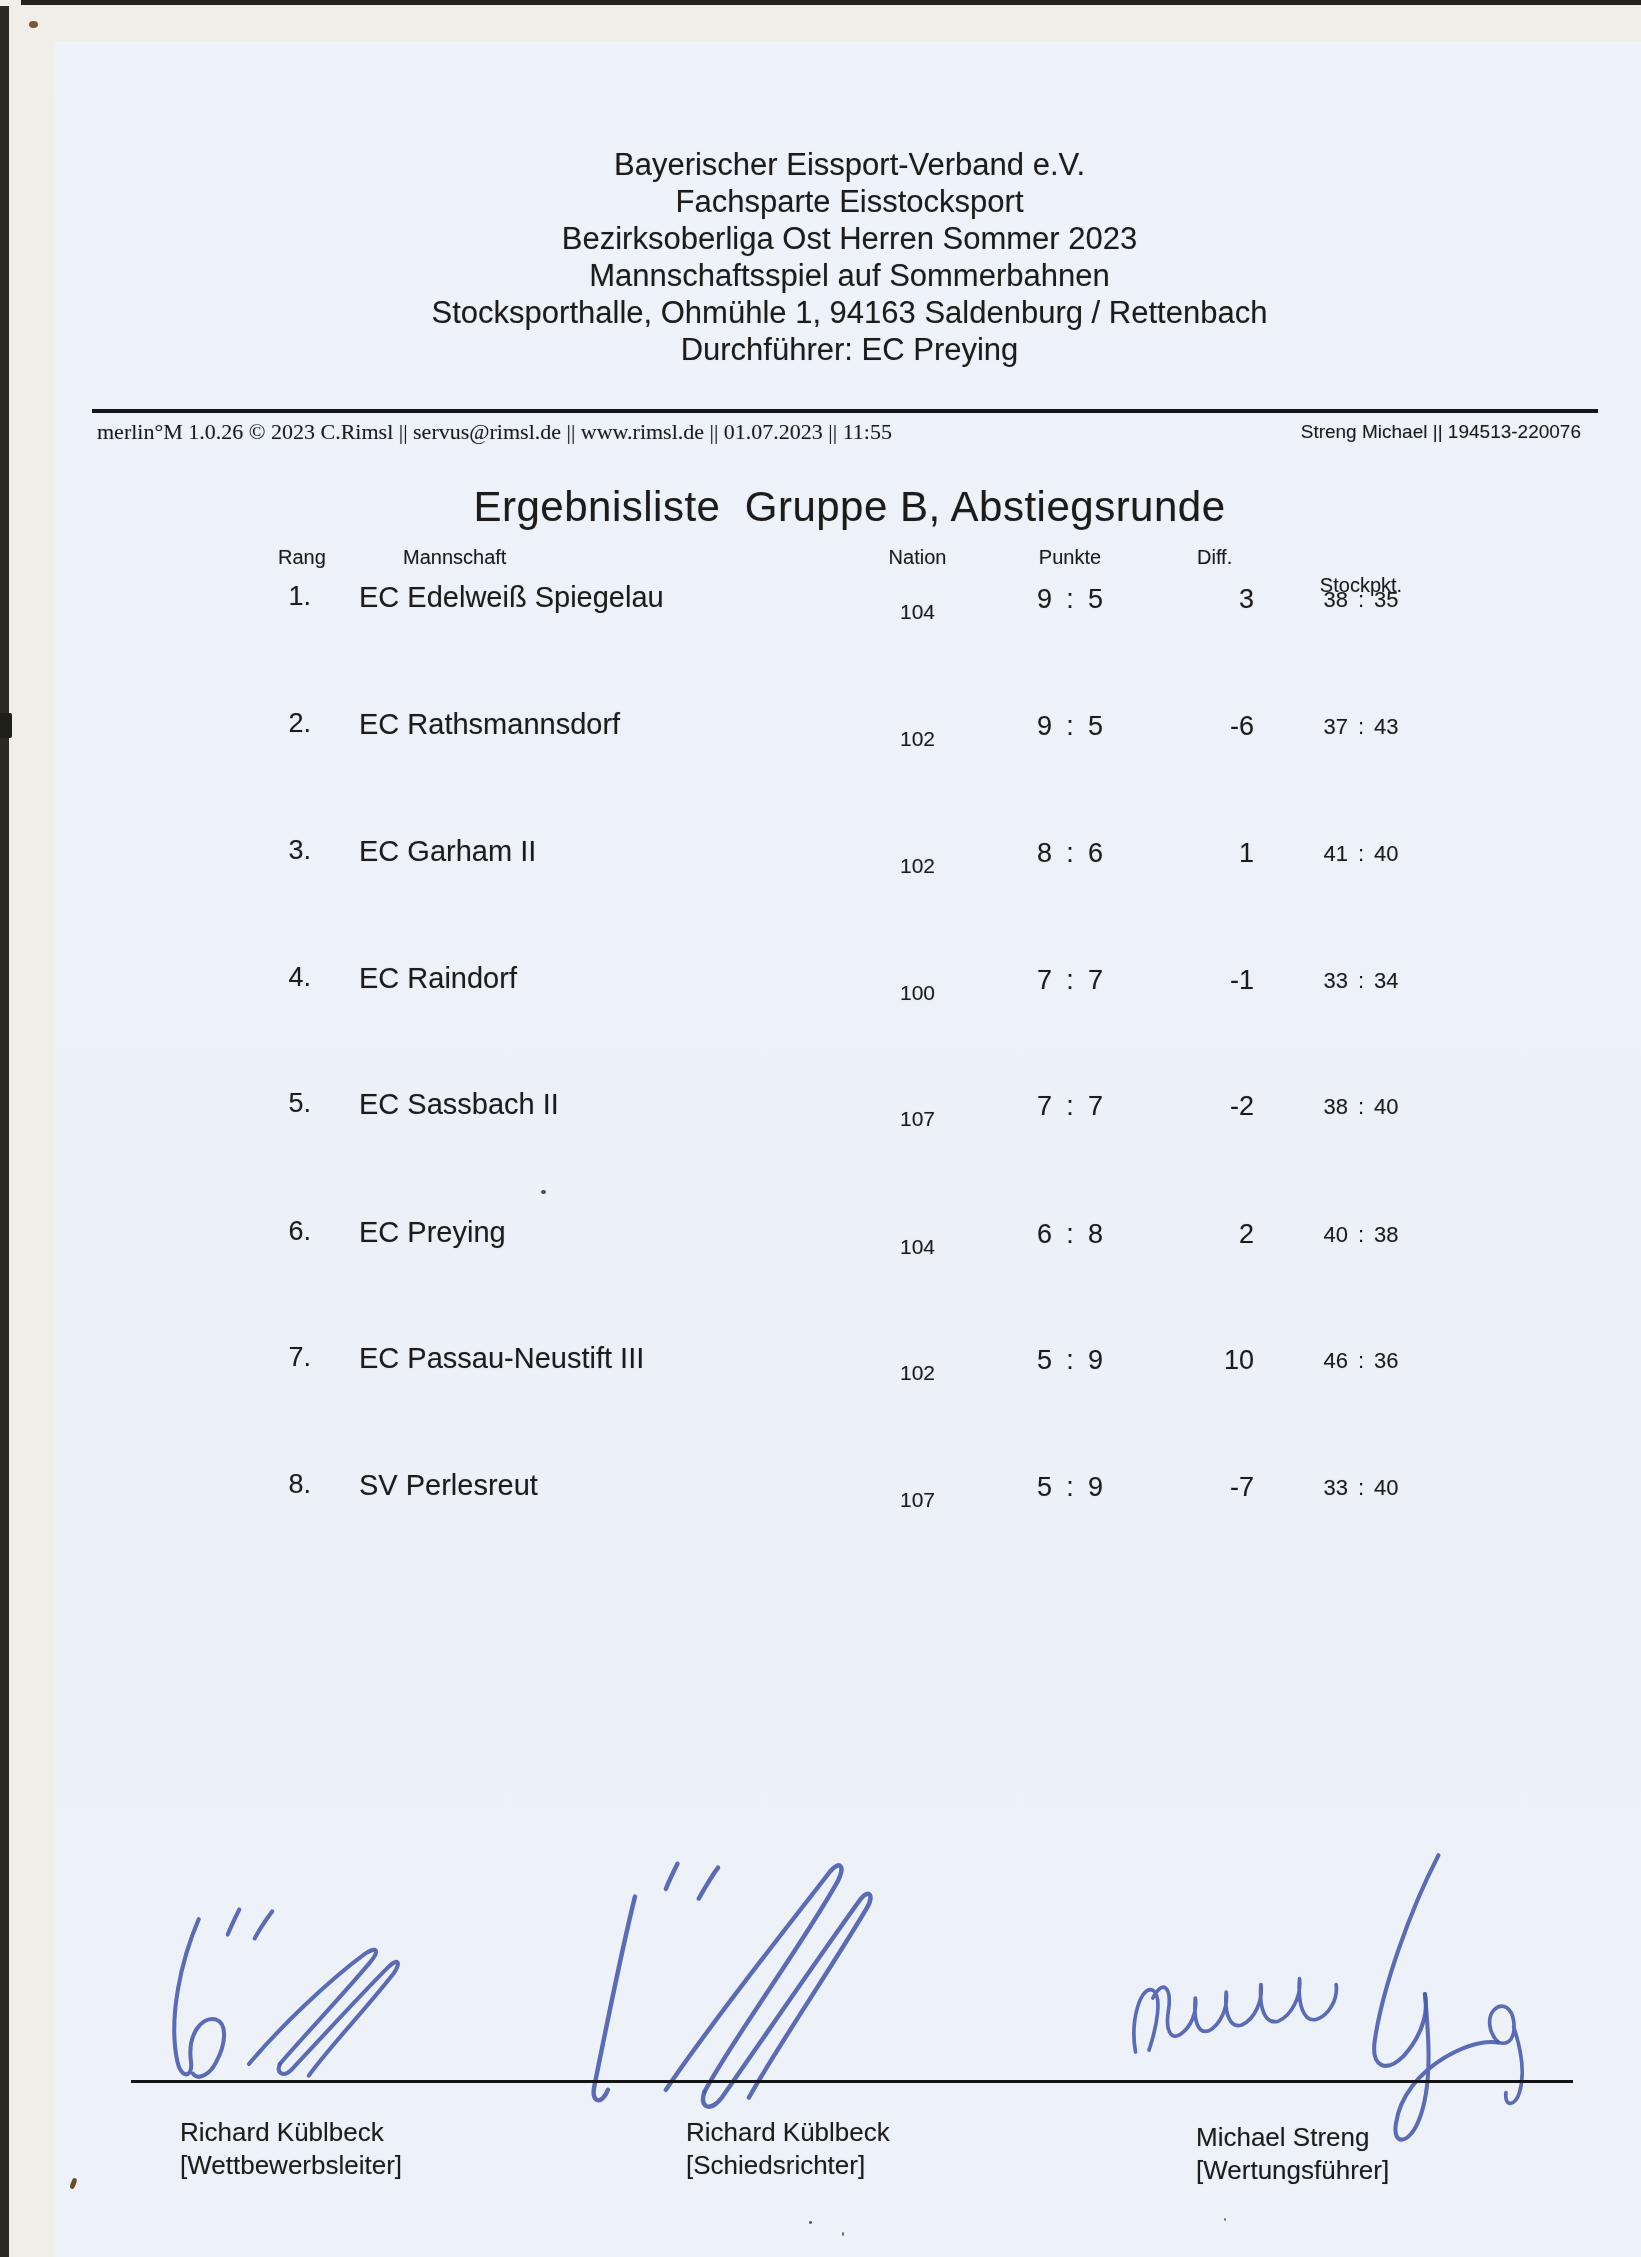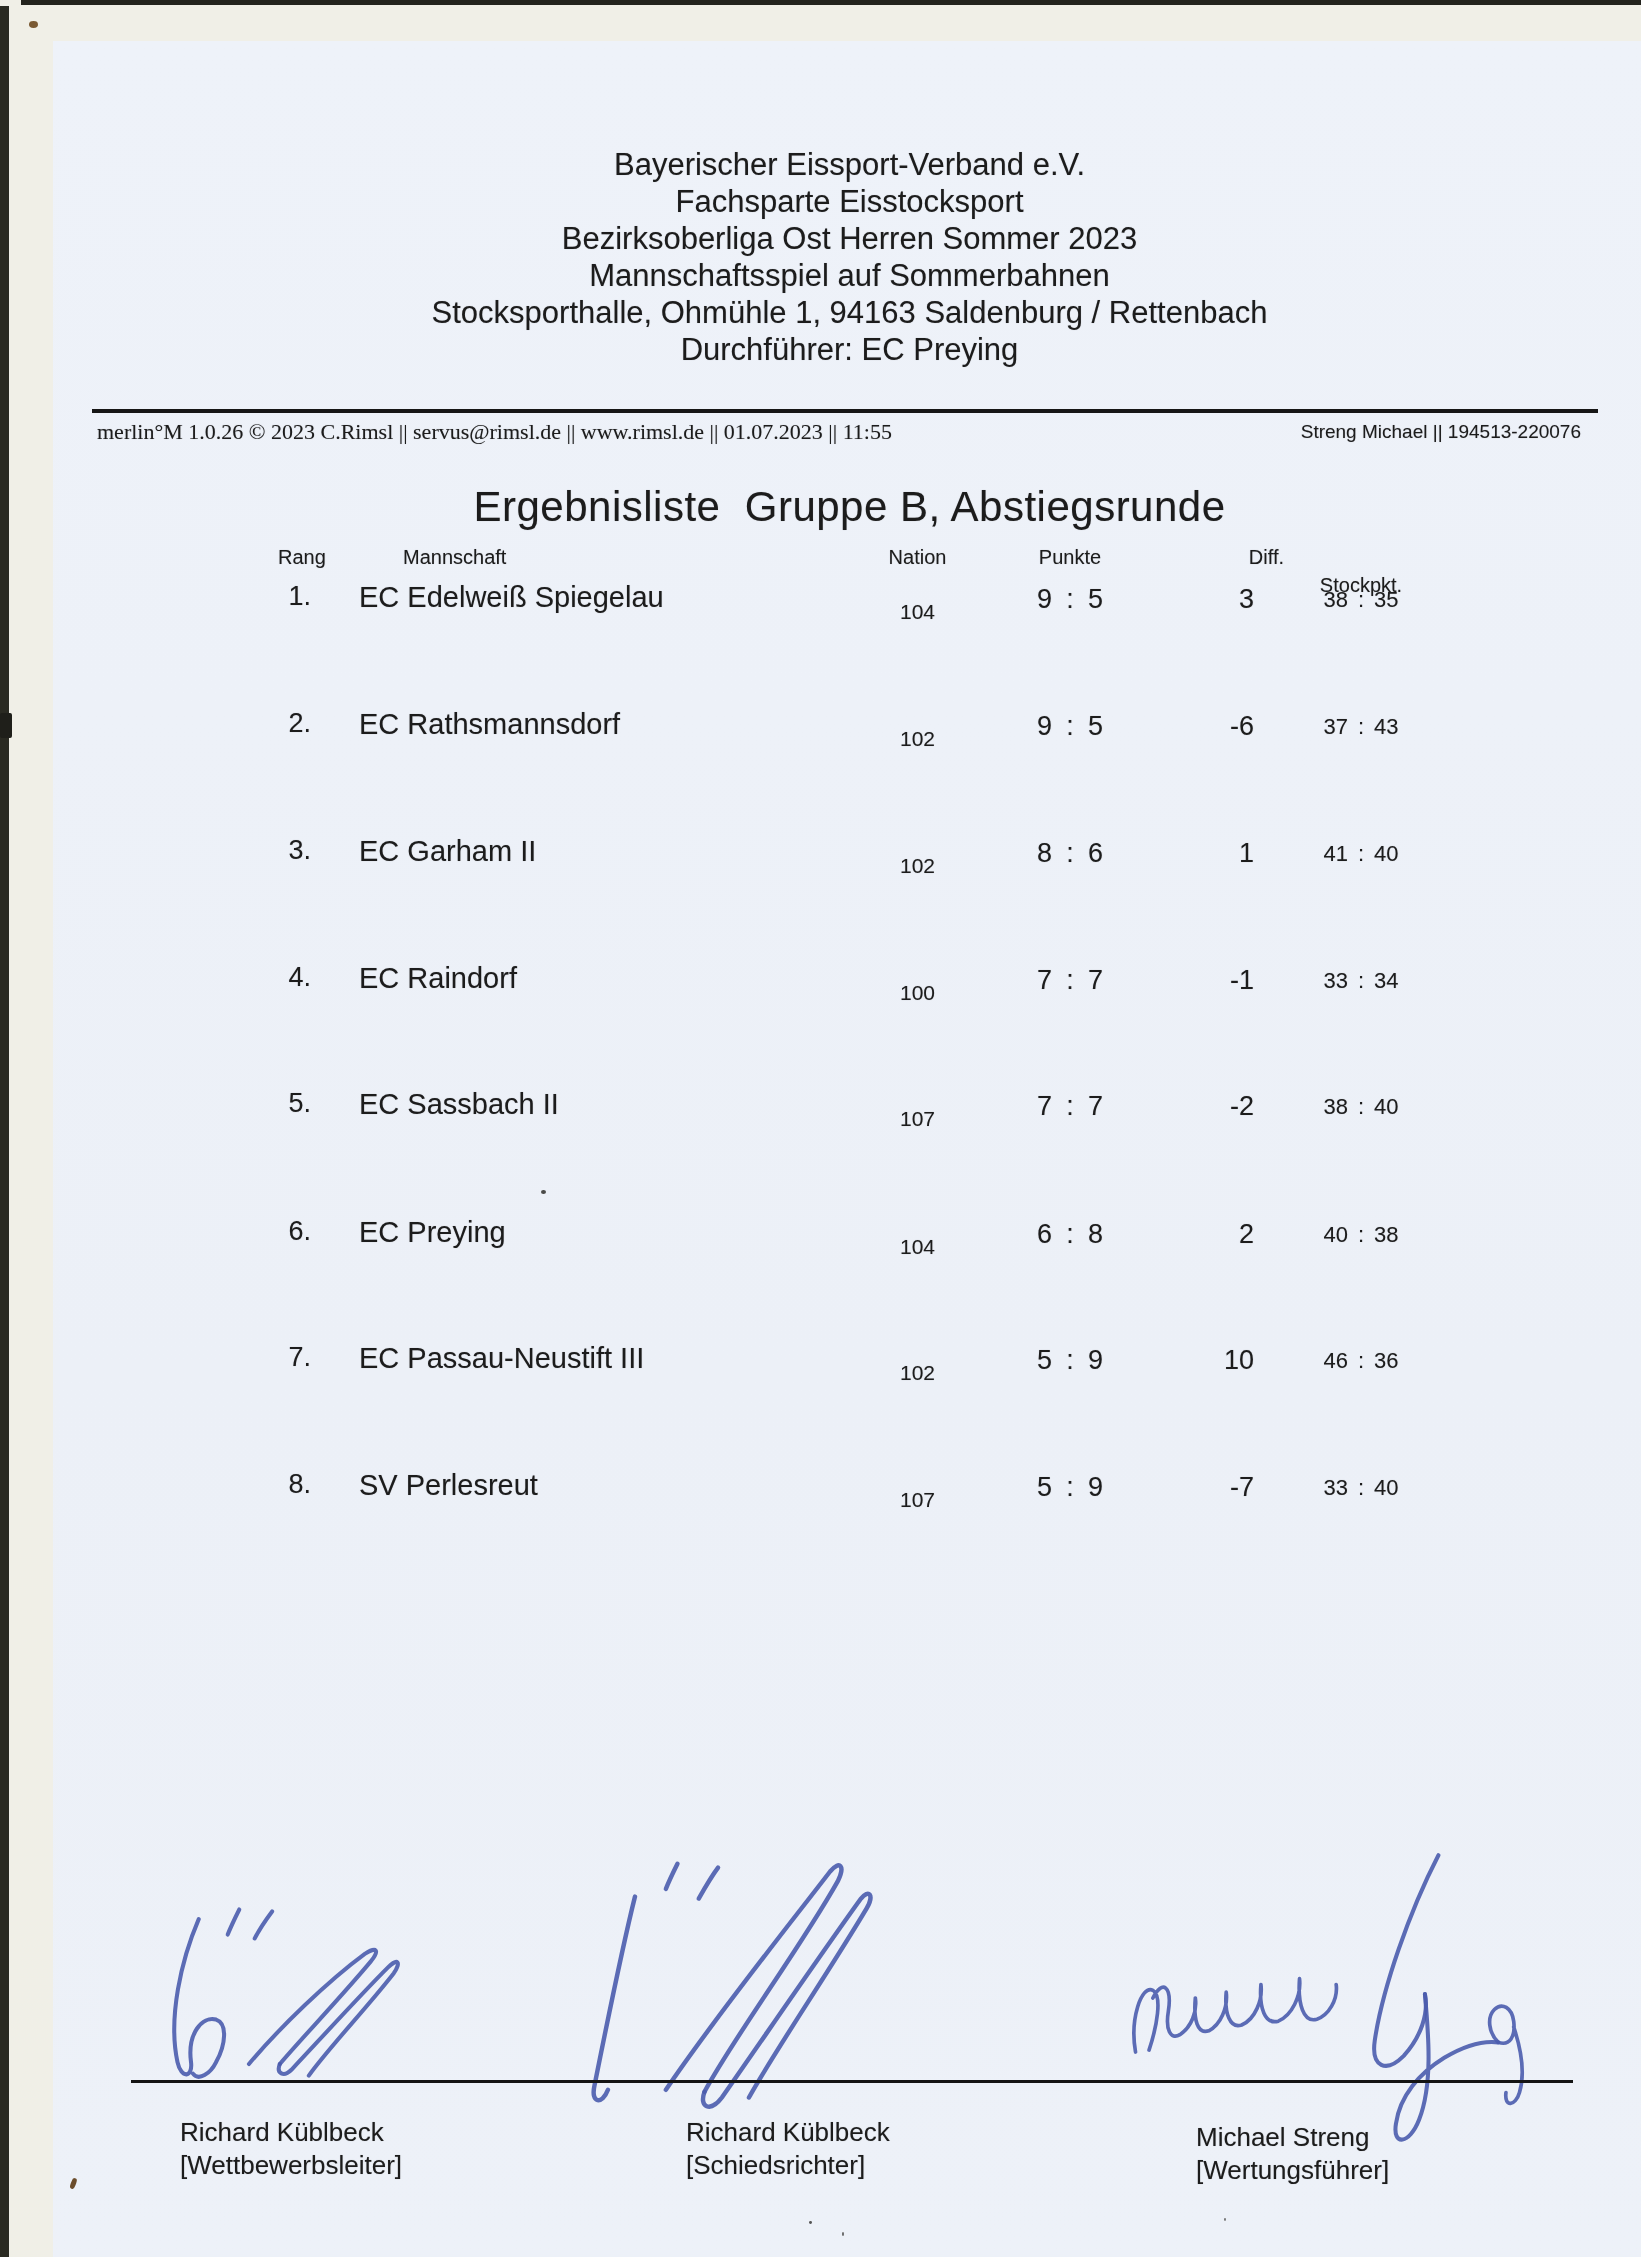--- a/index.html
+++ b/index.html
@@ -29,21 +29,21 @@
 
   .title { left:58px; top:463px; width:1583px; text-align:center;
            font-size:42px; letter-spacing:0.5px; white-space:pre;margin-top:20px; }
 
   
   .col-head { top:546px; font-size:20px; }
   .ch-rang { left:278px;text-align:right; }
   .ch-mann { left:359px;margin-left:44px; }
   .ch-nation { left:873px; width:89px; text-align:center; }
   .ch-punkte { left:1020px; width:100px; text-align:center; }
-  .ch-diff { left:1228px; width:56px; text-align:right; }
+  .ch-diff { left:1197px; width:56px; text-align:left; }
   .ch-stock { left:1305px; width:112px; text-align:center;margin-top:28px; }
 
   .row { left:0; width:1641px; height:42px; }
   .cell { position:absolute; top:0; }
   .cell-rank { left:232px; width:79px; text-align:right; font-size:27px; }
   .cell-team { left:359px; font-size:29px; }
   .cell-nation { left:873px; width:89px; text-align:center; font-size:21px; top:2.9px;margin-top:16px; }
   .cell-punkte { left:1020px; width:100px; text-align:center; font-size:27px; word-spacing:6.8px; top:2.9px; }
   .cell-diff { left:1184px; width:70px; text-align:right; font-size:27px; top:2.9px; }
   .cell-stock { left:1305px; width:112px; text-align:center; font-size:22px; word-spacing:3.9px; top:5.8px; }

